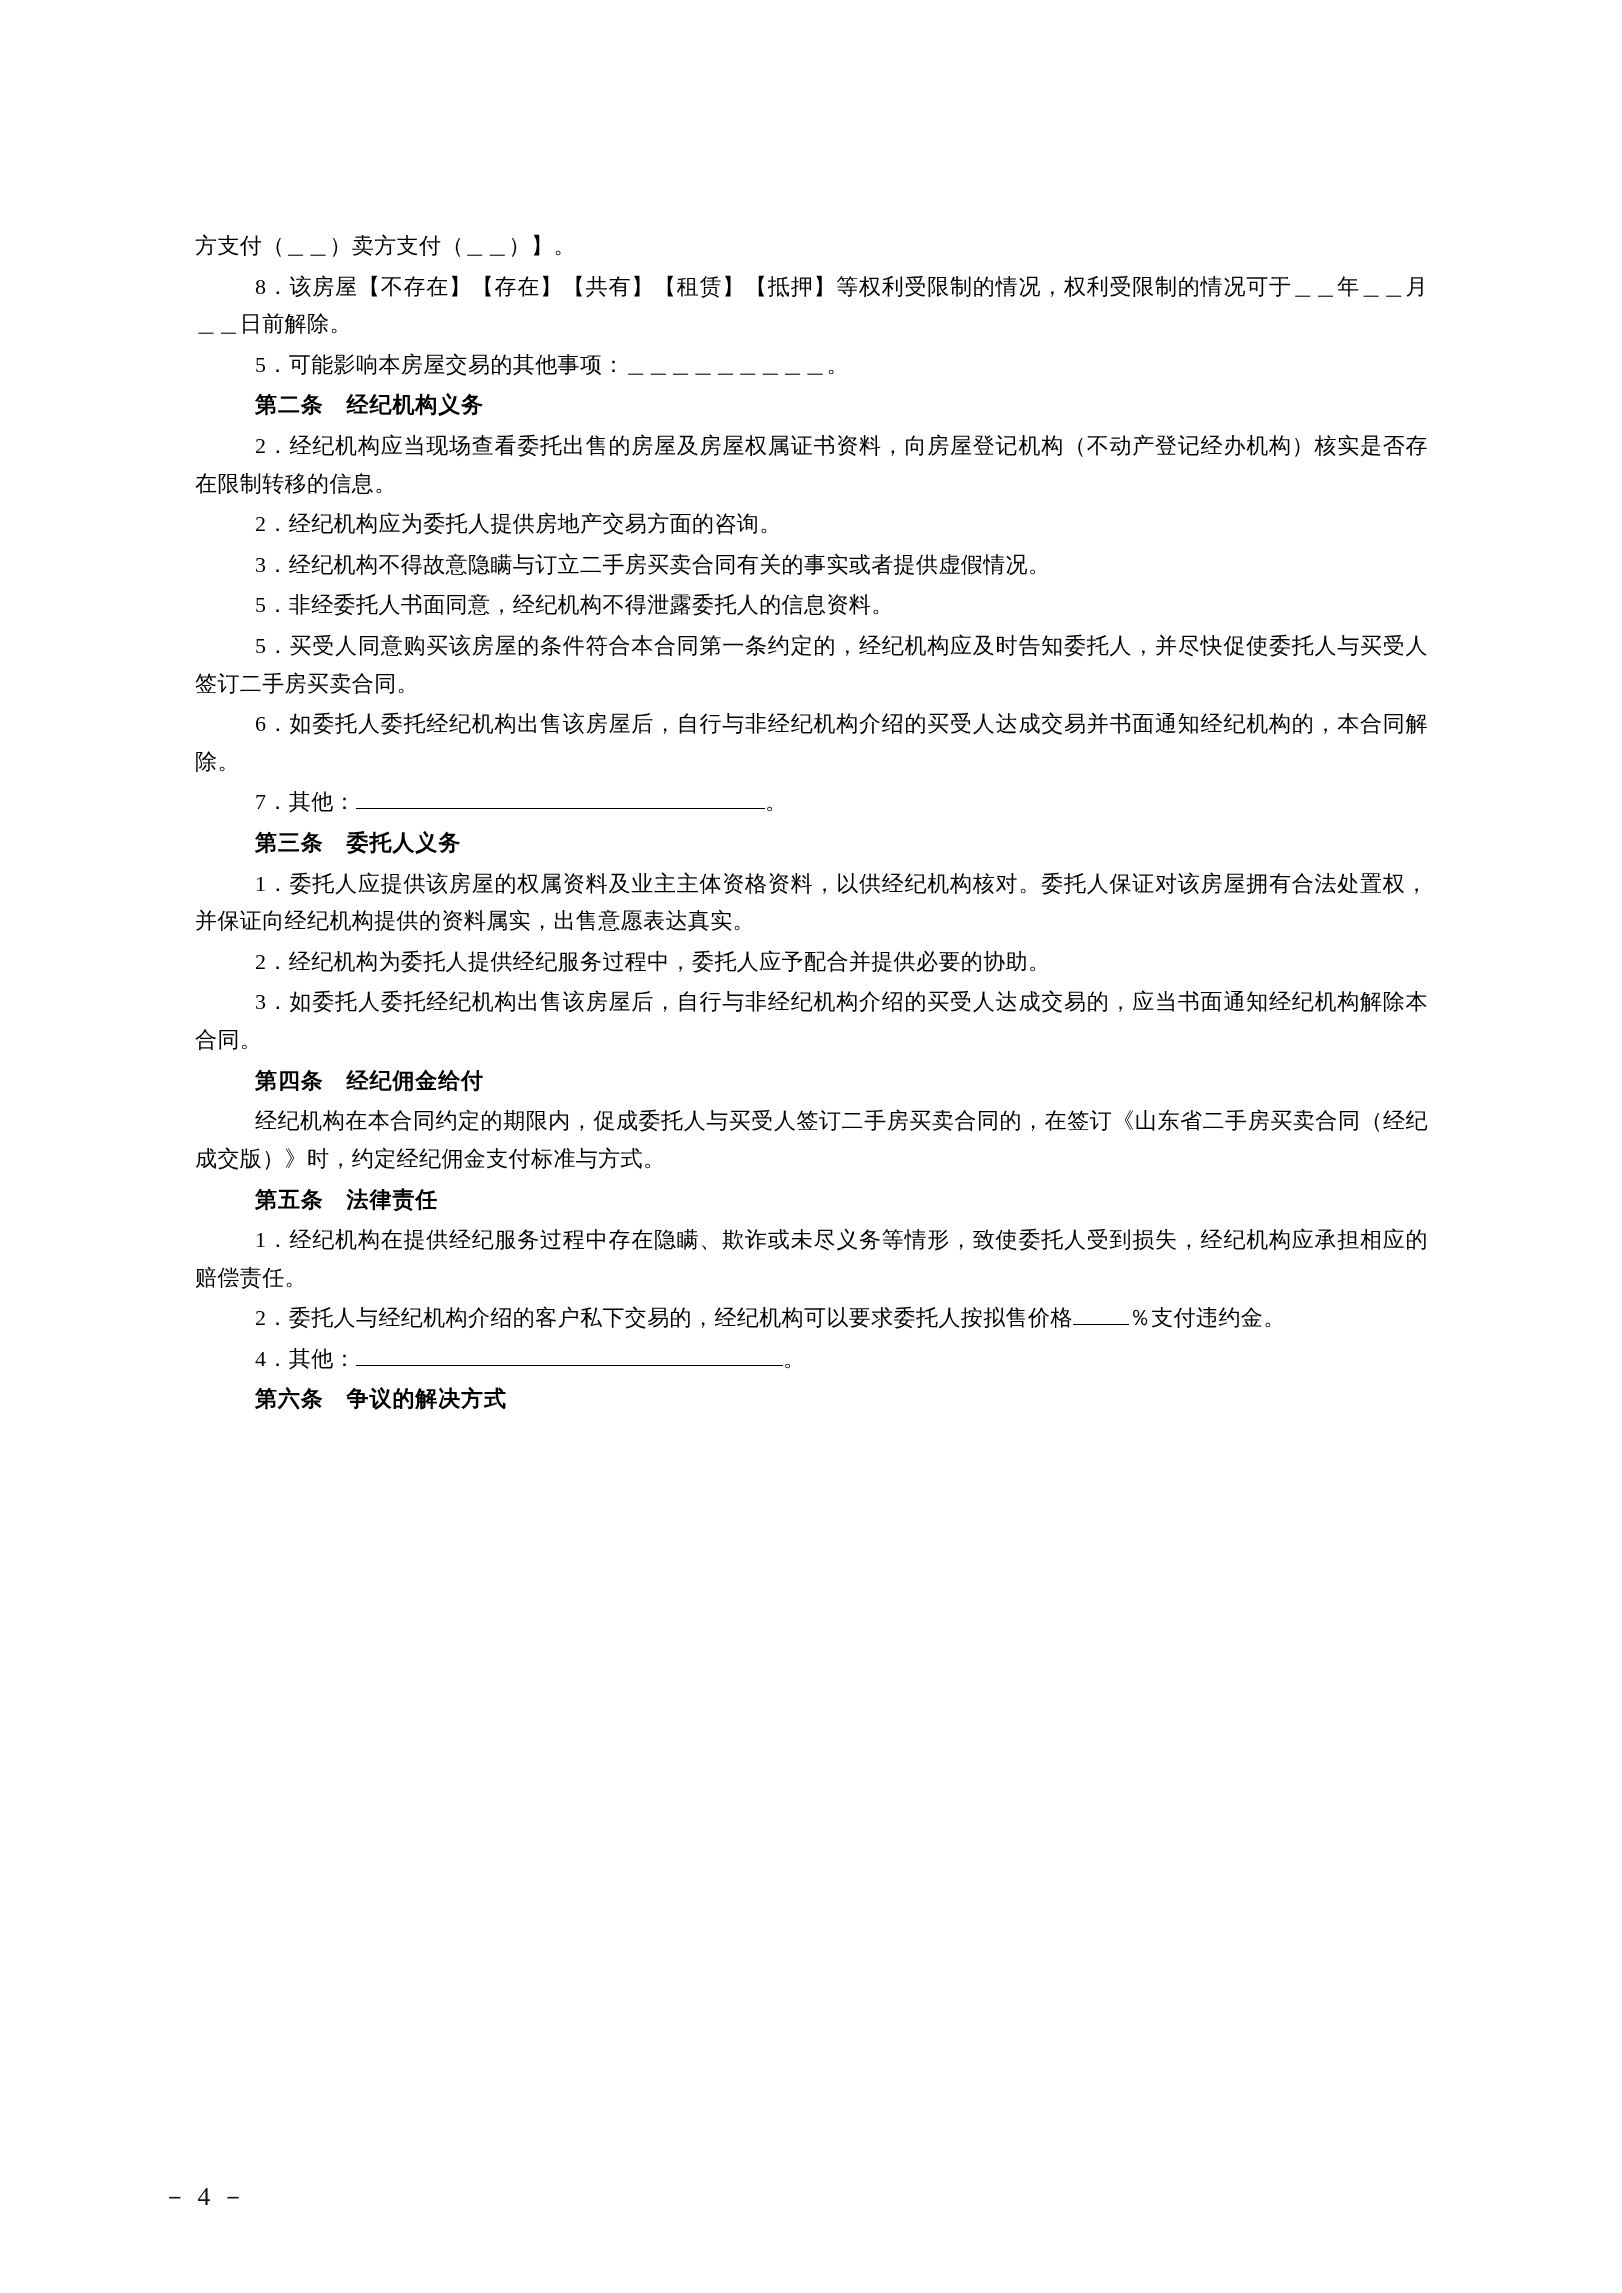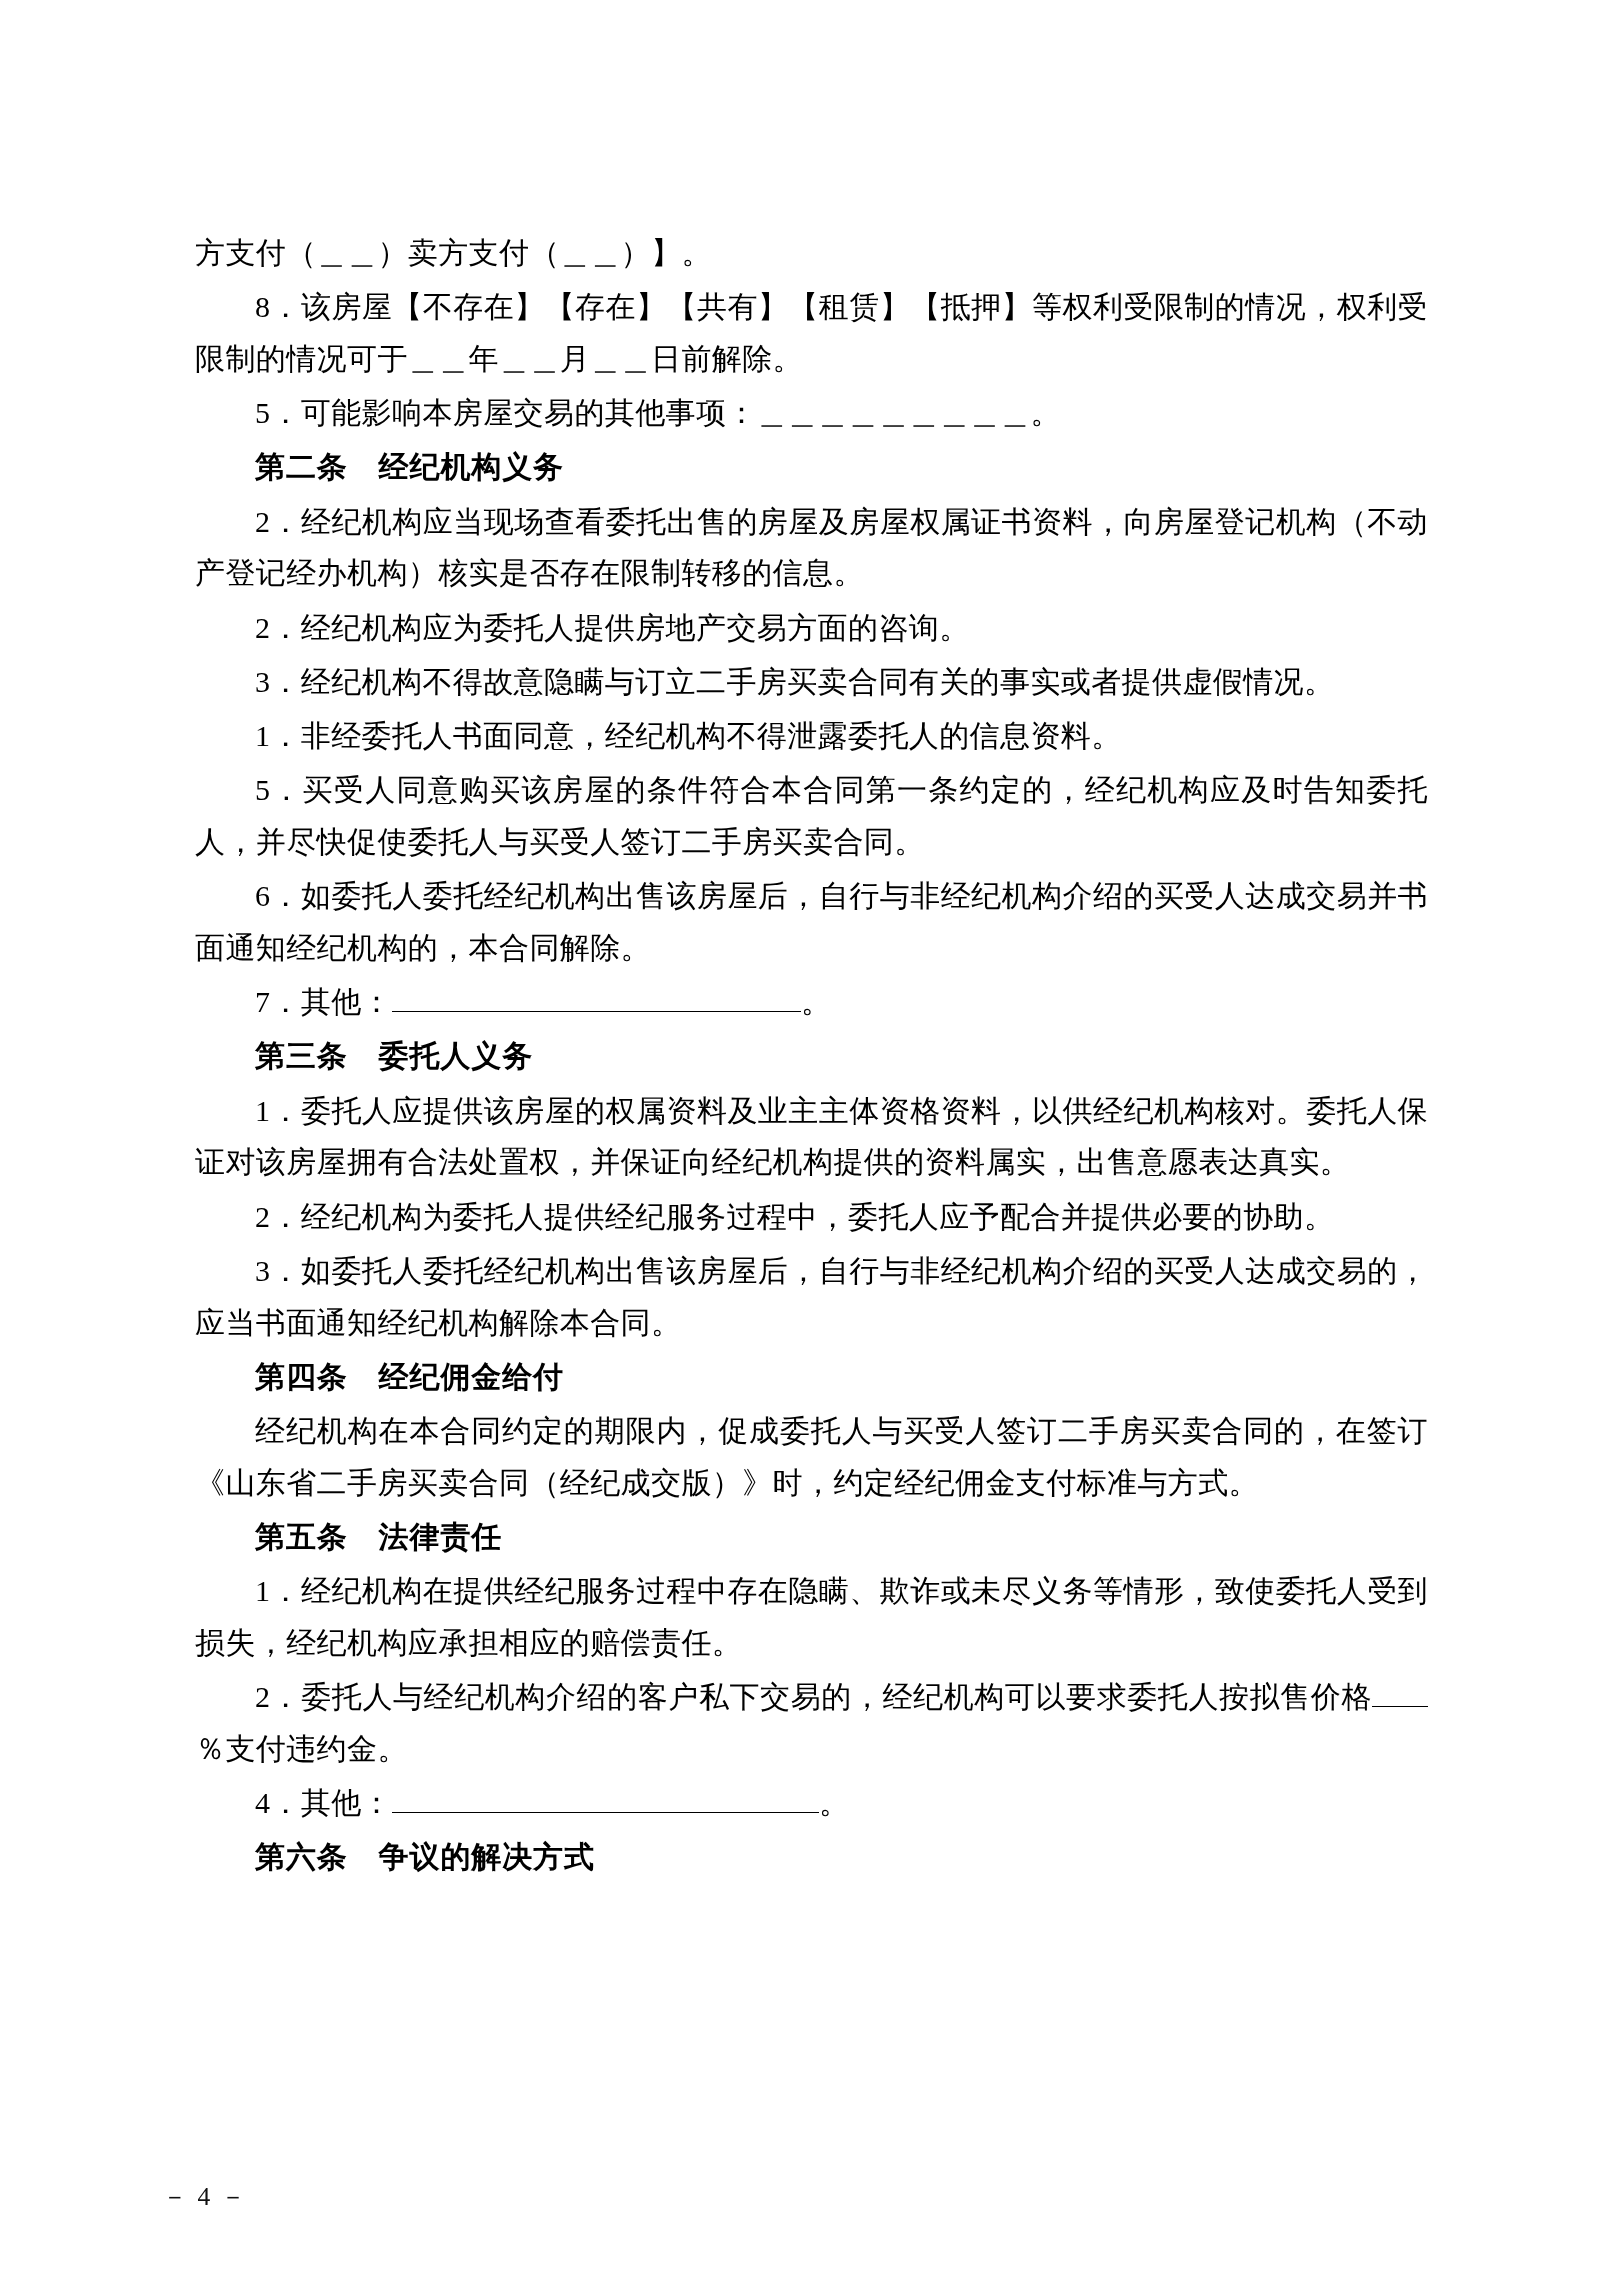--- a/index.html
+++ b/index.html
@@ -18,21 +18,21 @@
   .page {
     position: absolute;
     left: 0;
     top: 0;
     width: 1623px;
     height: 2294px;
     box-sizing: border-box;
     padding: 227px 195px 0 195px;
   }
   .doc-body {
-    font-size: 30px;
+    font-size: 22px;
     line-height: 1.72;
     letter-spacing: 0.4px;
     text-align: justify;
   }
   .para {
     margin: 0 0 2.7px 0;
     text-indent: 0;
   }
   .para.indent {
     text-indent: 60px;
@@ -75,21 +75,21 @@
 
     <p class="para indent">8．该房屋【不存在】【存在】【共有】【租赁】【抵押】等权利受限制的情况，权利受限制的情况可于＿＿年＿＿月＿＿日前解除。</p>
 
     <p class="para indent">5．可能影响本房屋交易的其他事项：＿＿＿＿＿＿＿＿＿。</p>
 
     <p class="heading">第二条　经纪机构义务</p>
 
     <p class="para indent">2．经纪机构应当现场查看委托出售的房屋及房屋权属证书资料，向房屋登记机构（不动产登记经办机构）核实是否存在限制转移的信息。</p>
     <p class="para indent">2．经纪机构应为委托人提供房地产交易方面的咨询。</p>
     <p class="para indent">3．经纪机构不得故意隐瞒与订立二手房买卖合同有关的事实或者提供虚假情况。</p>
-    <p class="para indent">1．非经委托人书面同意，经纪机构不得泄露委托人的信息资料。</p>
+    <p class="para indent">5．非经委托人书面同意，经纪机构不得泄露委托人的信息资料。</p>
     <p class="para indent">5．买受人同意购买该房屋的条件符合本合同第一条约定的，经纪机构应及时告知委托人，并尽快促使委托人与买受人签订二手房买卖合同。</p>
     <p class="para indent">6．如委托人委托经纪机构出售该房屋后，自行与非经纪机构介绍的买受人达成交易并书面通知经纪机构的，本合同解除。</p>
 
     <p class="para indent">
       <span>7．其他：</span><span class="blank b-xl"></span><span>。</span>
     </p>
 
     <p class="heading">第三条　委托人义务</p>
 
     <p class="para indent">1．委托人应提供该房屋的权属资料及业主主体资格资料，以供经纪机构核对。委托人保证对该房屋拥有合法处置权，并保证向经纪机构提供的资料属实，出售意愿表达真实。</p>

